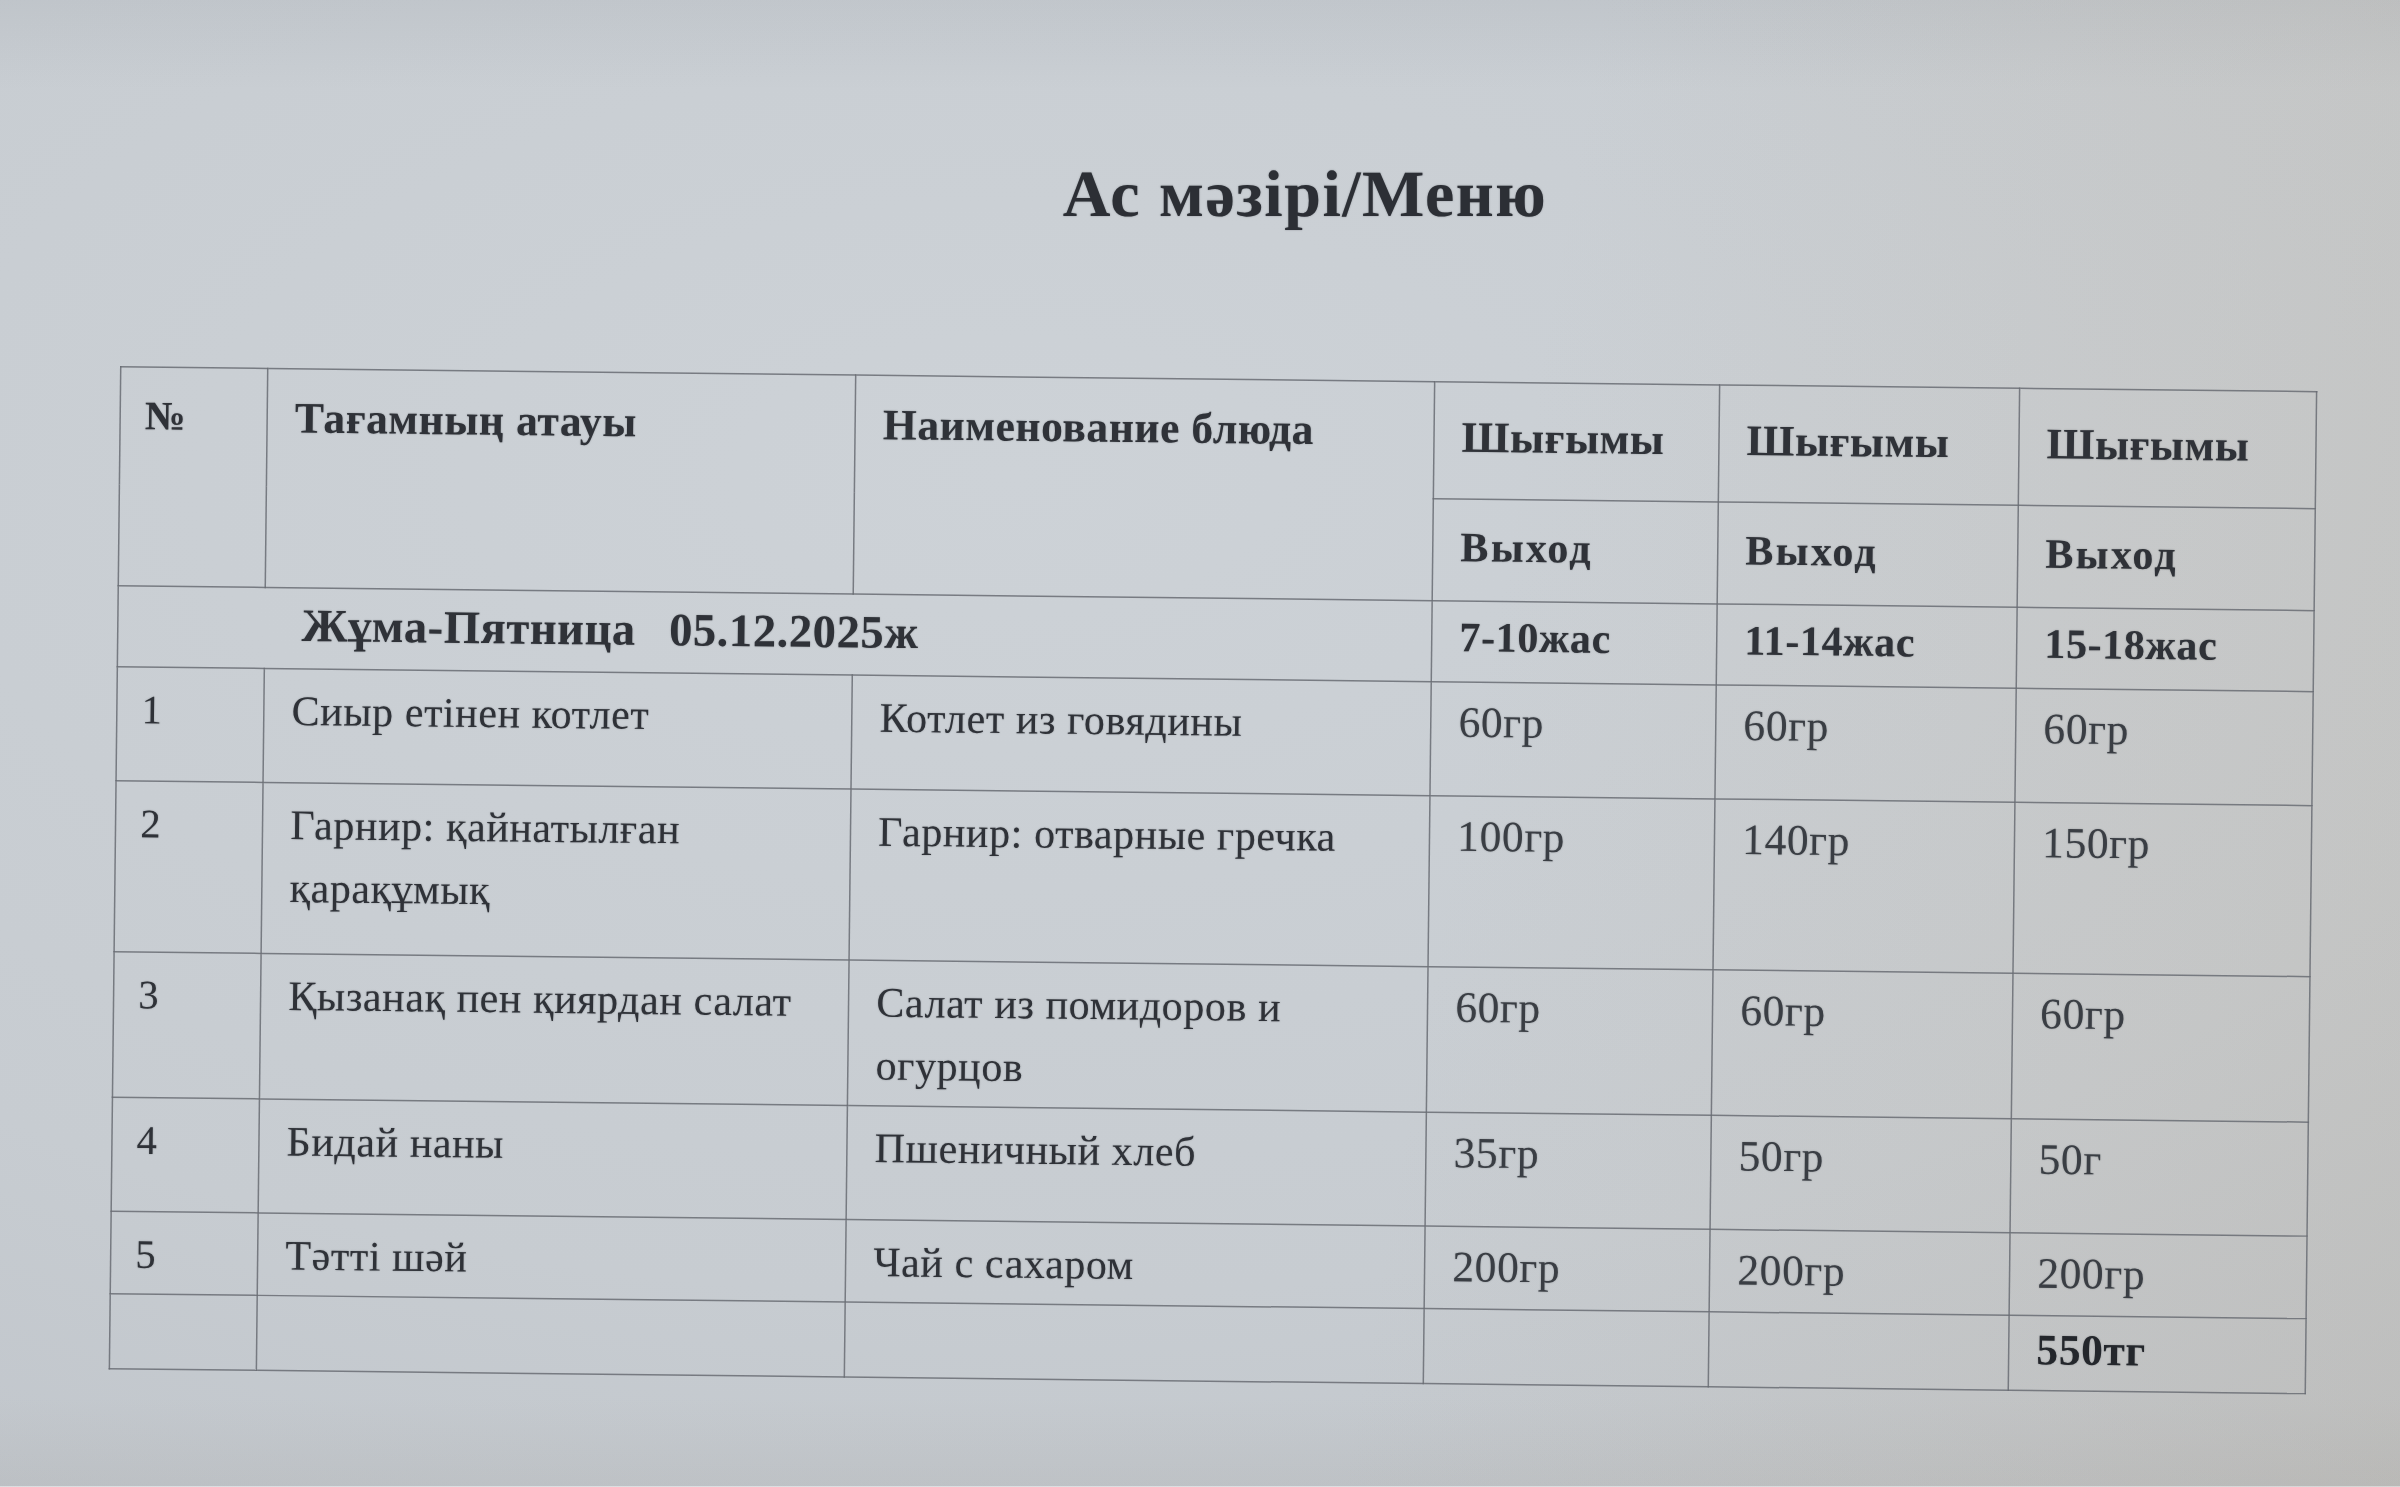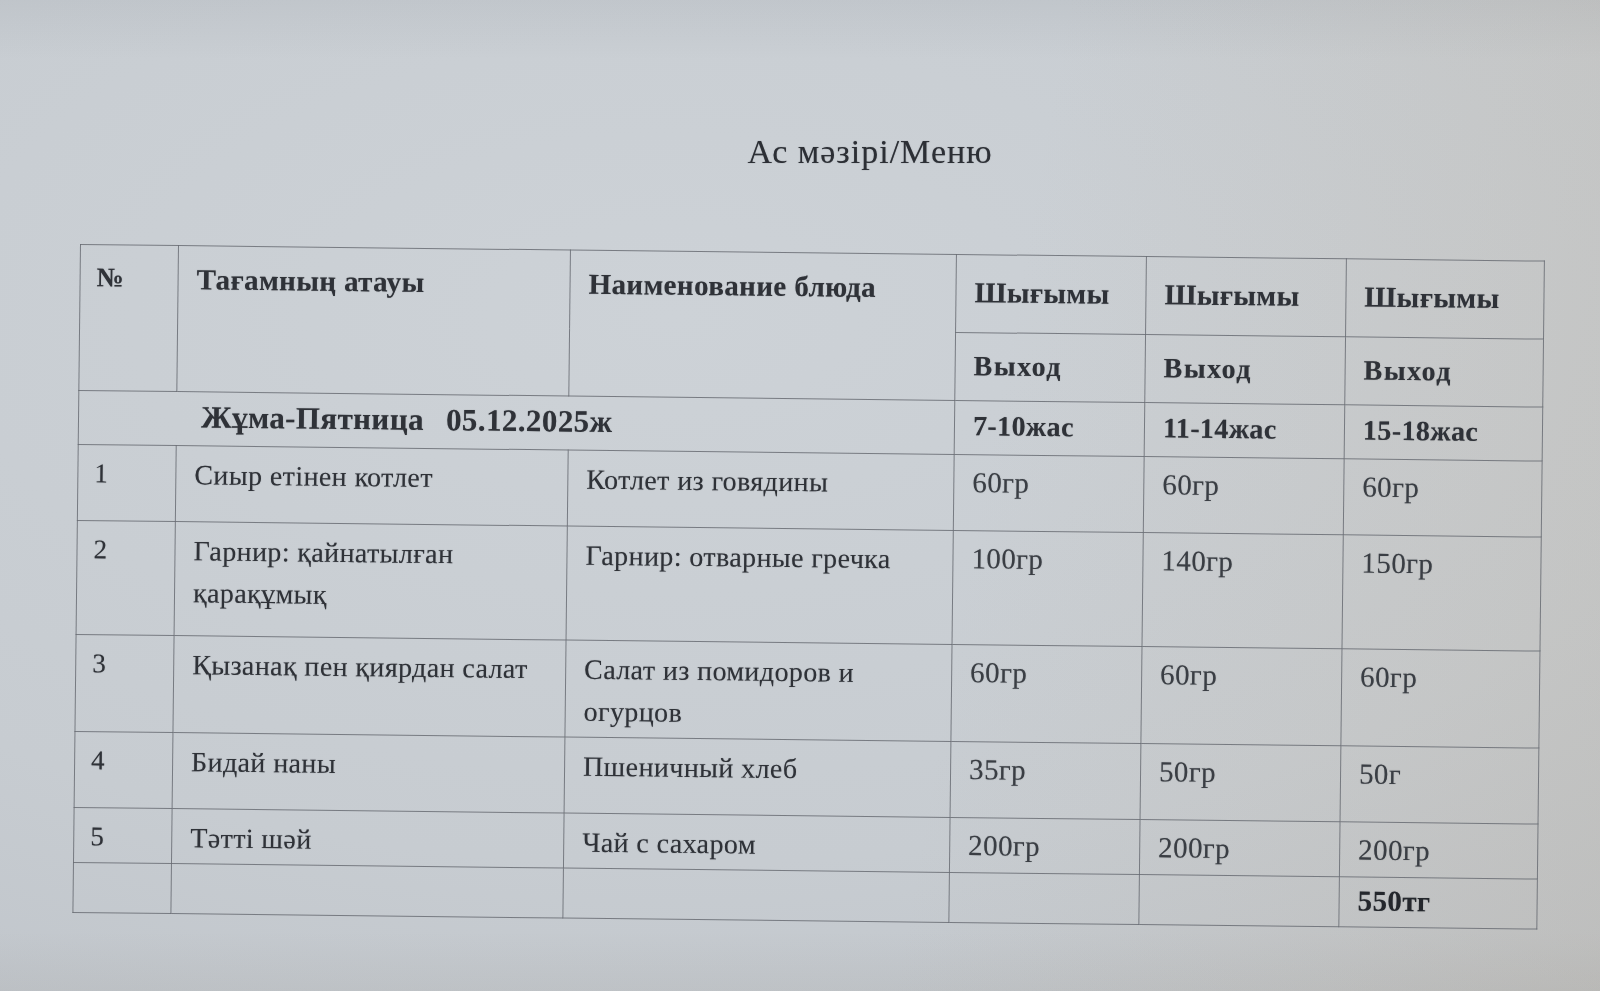--- a/index.html
+++ b/index.html
@@ -6,24 +6,23 @@
   body{
     width:1600px;height:991px;overflow:hidden;position:relative;
     font-family:"Liberation Serif","DejaVu Serif",serif;
     background:
       linear-gradient(100deg, rgba(186,172,150,0) 60%, rgba(186,172,150,0.16) 86%, rgba(182,168,146,0.24) 100%),
       linear-gradient(180deg, rgba(120,126,134,0.10) 0%, rgba(120,126,134,0) 6%, rgba(120,126,134,0) 94%, rgba(150,146,138,0.12) 100%),
       radial-gradient(140% 115% at 42% 32%, #cdd2d7 0%, #c7ccd1 48%, #bdc2c8 80%, #adb3ba 100%);
   }
   .doc-title{
     position:absolute;top:104px;left:870px;transform:translateX(-50%);
-    font-size:34px;font-weight:400;letter-spacing:1px;color:#2c2f35;
+    font-size:44px;font-weight:700;letter-spacing:1px;color:#2c2f35;
     text-shadow:0 0 1px rgba(44,47,53,0.5);
     white-space:nowrap;
-    margin-top:29px;
   }
   table.menu-table{
     position:absolute;left:80px;top:244px;width:1464px;
     border-collapse:collapse;table-layout:fixed;
     transform:rotate(0.65deg);transform-origin:top left;
     color:#2f3238;
   }
   .menu-table td{
     border:1px solid rgba(104,108,115,0.85);
     vertical-align:top;

